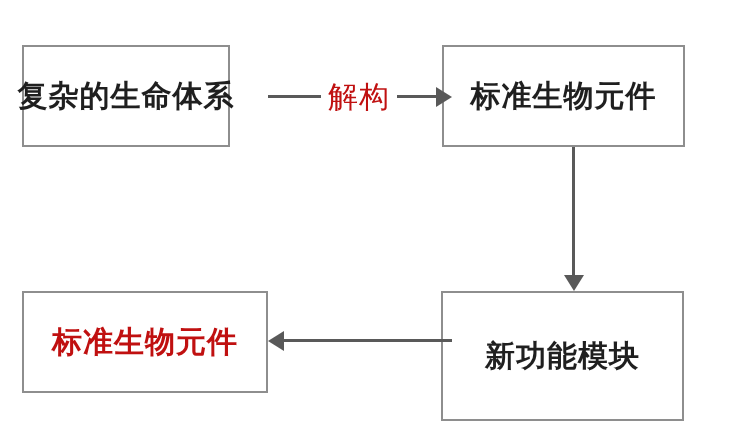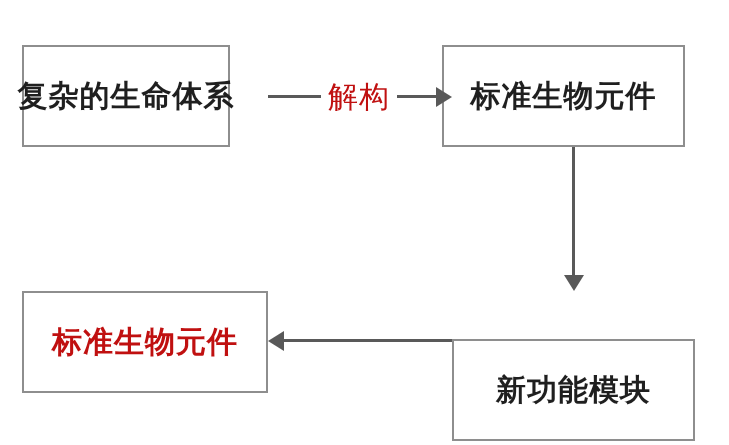--- a/index.html
+++ b/index.html
@@ -31,21 +31,21 @@
     font-weight: 600;
     letter-spacing: 1px;
     color: #1f1f1f;
     line-height: 1;
     white-space: nowrap;
   }
   .node.red .node-label { color: #c01010; }
 
   #box-complex   { left: 22px;  top: 45px;  width: 208px; height: 102px; }
   #box-parts     { left: 442px; top: 45px;  width: 243px; height: 102px; }
-  #box-module    { left: 452px; top: 291px; width: 243px; height: 102px; margin-top: 48px; }
+  #box-module    { left: 441px; top: 291px; width: 243px; height: 130px; }
   #box-newlife   { left: 22px;  top: 291px; width: 246px; height: 102px; }
 
   
   .line {
     position: absolute;
     background: #595959;
   }
   #line-deconstruct { left: 268px; top: 95px;  width: 172px; height: 3px; }
   #line-combine     { left: 572px; top: 147px; width: 3px;   height: 130px; }
   #line-rebuild     { left: 282px; top: 339px; width: 170px; height: 3px; }

